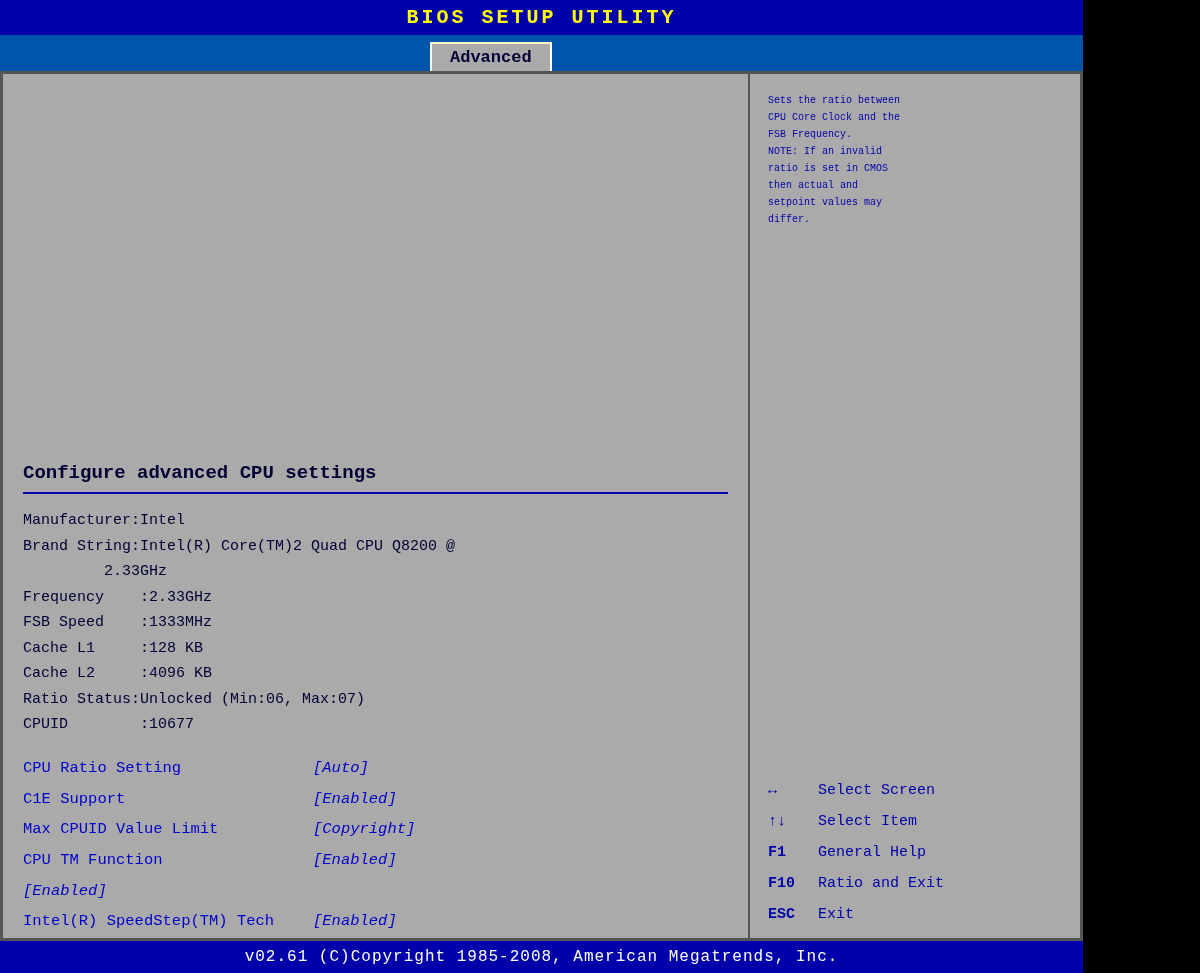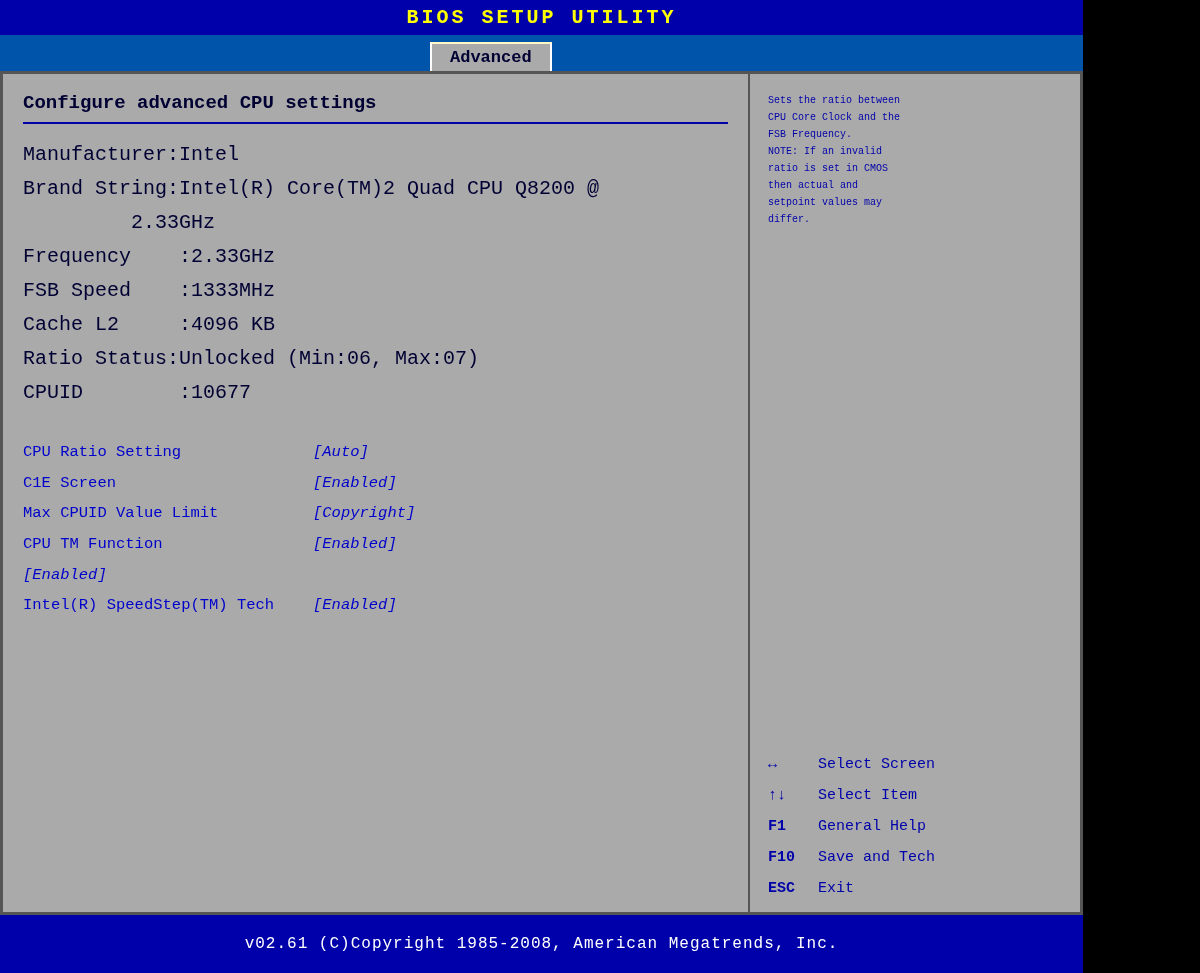--- a/index.html
+++ b/index.html
@@ -64,54 +64,55 @@
       display: flex;
       flex-direction: row;
       border: 3px solid #555555;
       margin: 0;
     }
 
     
     .left-panel {
       flex: 1;
       background: #aaaaaa;
-      padding: 18px 20px 12px 20px;
+      padding: 18px 20px 2px 20px;
       border-right: 2px solid #555555;
       display: flex;
       flex-direction: column;
+      justify-content: flex-end;
     }
 
     .section-title {
       color: #000033;
       font-size: 19px;
       font-weight: bold;
       font-family: 'Courier New', Courier, monospace;
       margin-bottom: 8px;
     }
 
     .section-divider {
       border: none;
       border-top: 2px solid #0000aa;
       margin-bottom: 14px;
     }
 
     .info-block {
       color: #000033;
-      font-size: 20px;
+      font-size: 15px;
       font-family: 'Courier New', Courier, monospace;
       line-height: 1.7;
       margin-bottom: 12px;
     }
 
     .info-line {
       display: block;
     }
 
     .settings-block {
-      margin-top: 16px;
+      margin-top: 4px;
       display: flex;
       flex-direction: column;
       gap: 2px;
     }
 
     .setting-row {
       display: flex;
       flex-direction: row;
       align-items: baseline;
       font-family: 'Courier New', Courier, monospace;
@@ -173,21 +174,21 @@
 
     .key-desc {
       color: #0000aa;
     }
 
     
     .bottom-bar {
       background: #0000aa;
       color: #ffffff;
       text-align: center;
-      padding: 20px 0;
+      padding: 7px 0;
       font-size: 16px;
       font-family: 'Courier New', Courier, monospace;
       letter-spacing: 1px;
     }
   </style>
 </head>
 <body>
 
 <div class="bios-container">
 
@@ -206,32 +207,33 @@
     <div class="left-panel">
       <div class="section-title">Configure advanced CPU settings</div>
       <hr class="section-divider">
 
       <div class="info-block">
         <span class="info-line">Manufacturer:Intel</span>
         <span class="info-line">Brand String:Intel(R) Core(TM)2 Quad CPU Q8200 @</span>
         <span class="info-line">&nbsp;&nbsp;&nbsp;&nbsp;&nbsp;&nbsp;&nbsp;&nbsp;&nbsp;2.33GHz</span>
         <span class="info-line">Frequency&nbsp;&nbsp;&nbsp;&nbsp;:2.33GHz</span>
         <span class="info-line">FSB Speed&nbsp;&nbsp;&nbsp;&nbsp;:1333MHz</span>
+        <span class="info-line">Cache L1&nbsp;&nbsp;&nbsp;&nbsp;&nbsp;:128 KB</span>
         <span class="info-line">Cache L2&nbsp;&nbsp;&nbsp;&nbsp;&nbsp;:4096 KB</span>
         <span class="info-line">Ratio Status:Unlocked (Min:06, Max:07)</span>
         <span class="info-line">CPUID&nbsp;&nbsp;&nbsp;&nbsp;&nbsp;&nbsp;&nbsp;&nbsp;:10677</span>
       </div>
 
       <div class="settings-block">
         <div class="setting-row">
           <span class="setting-name">CPU Ratio Setting</span>
           <span class="setting-value">[Auto]</span>
         </div>
         <div class="setting-row">
-          <span class="setting-name">C1E Screen</span>
+          <span class="setting-name">C1E Support</span>
           <span class="setting-value">[Enabled]</span>
         </div>
         <div class="setting-row">
           <span class="setting-name">Max CPUID Value Limit</span>
           <span class="setting-value">[Copyright]</span>
         </div>
         <div class="setting-row">
           <span class="setting-name">CPU TM Function</span>
           <span class="setting-value">[Enabled]</span>
         </div>
@@ -265,21 +267,21 @@
         <div class="key-row">
           <span class="key-symbol">↑↓</span>
           <span class="key-desc">Select Item</span>
         </div>
         <div class="key-row">
           <span class="key-symbol">F1</span>
           <span class="key-desc">General Help</span>
         </div>
         <div class="key-row">
           <span class="key-symbol">F10</span>
-          <span class="key-desc">Save and Tech</span>
+          <span class="key-desc">Ratio and Exit</span>
         </div>
         <div class="key-row">
           <span class="key-symbol">ESC</span>
           <span class="key-desc">Exit</span>
         </div>
       </div>
     </div>
 
   </div>
 

